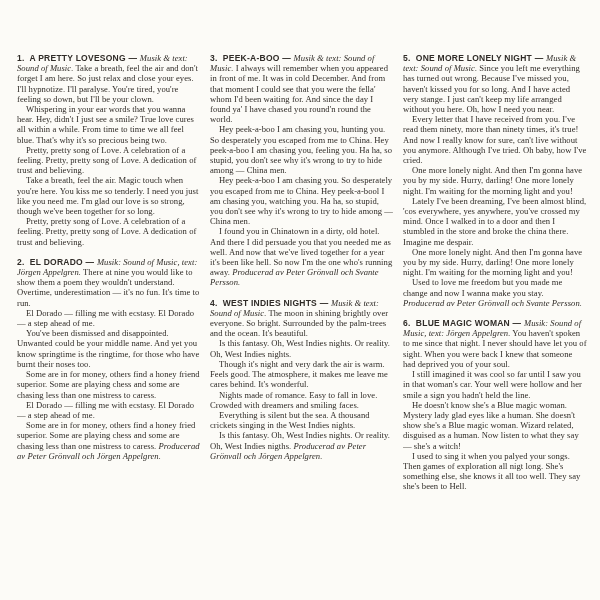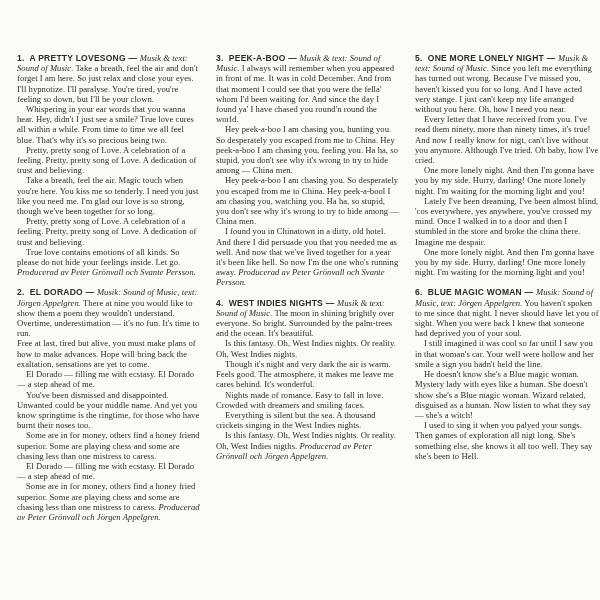--- a/index.html
+++ b/index.html
@@ -6,21 +6,21 @@
   body{
     width:600px;height:600px;overflow:hidden;
     background:#fcfbf7;
     font-family:"Liberation Serif",serif;
     color:#2f2b27;
     -webkit-font-smoothing:antialiased;
   }
   .page{position:absolute;inset:0;background:#fcfbf7}
   .columns{
     position:absolute;left:17px;top:53px;
-    display:flex;gap:15px;
+    display:flex;gap:9px;
   }
   .col{width:184px;flex:0 0 184px}
   .song{margin:0 0 10px 0}
   .para{
     margin:0;
     font-size:8.6px;
     line-height:10.2px;
     text-align:left;
     letter-spacing:0.05px;
   }
@@ -38,26 +38,24 @@
 
 <div class="page">
   <main class="columns" id="columns">
       <div class="col">
   <section class="song">
     <p class="para lead-para"><span class="song-title">1.&nbsp; A PRETTY LOVESONG — </span><span class="credit">Musik &amp; text: Sound of Music.</span><span class="lead-text"> Take a breath, feel the air and don't forget I am here. So just relax and close your eyes. I'll hypnotize. I'll paralyse. You're tired, you're feeling so down, but I'll be your clown.</span></p>
   <p class="para indent">Whispering in your ear words that you wanna hear. Hey, didn't I just see a smile? True love cures all within a while. From time to time we all feel blue. That's why it's so precious being two.</p>
           <p class="para indent">Pretty, pretty song of Love. A celebration of a feeling. Pretty, pretty song of Love. A dedication of trust and believing.</p>
           <p class="para indent">Take a breath, feel the air. Magic touch when you're here. You kiss me so tenderly. I need you just like you need me. I'm glad our love is so strong, though we've been together for so long.</p>
           <p class="para indent">Pretty, pretty song of Love. A celebration of a feeling. Pretty, pretty song of Love. A dedication of trust and believing.</p>
-          <p class="para indent">True love contains emotions of all kinds. So please do not hide your feelings inside. Let go.<span class="credit"> Producerad av Peter Grönvall och Svante Persson.</span></p>
         </section>
 
   <section class="song">
     <p class="para lead-para"><span class="song-title">2.&nbsp; EL DORADO — </span><span class="credit">Musik: Sound of Music, text: Jörgen Appelgren.</span><span class="lead-text"> There at nine you would like to show them a poem they wouldn't understand. Overtime, underestimation — it's no fun. It's time to run.</span></p>
-  <p class="para">Free at last, tired but alive, you must make plans of how to make advances. Hope will bring back the exaltation, sensations are yet to come.</p>
           <p class="para indent">El Dorado — filling me with ecstasy. El Dorado — a step ahead of me.</p>
           <p class="para indent">You've been dismissed and disappointed. Unwanted could be your middle name. And yet you know springtime is the ringtime, for those who have burnt their noses too.</p>
           <p class="para indent">Some are in for money, others find a honey friend superior. Some are playing chess and some are chasing less than one mistress to caress.</p>
           <p class="para indent">El Dorado — filling me with ecstasy. El Dorado — a step ahead of me.</p>
           <p class="para indent">Some are in for money, others find a honey fried superior. Some are playing chess and some are chasing less than one mistress to caress.<span class="credit"> Producerad av Peter Grönvall och Jörgen Appelgren.</span></p>
         </section>
 </div>
       <div class="col">
   <section class="song">
     <p class="para lead-para"><span class="song-title">3.&nbsp; PEEK-A-BOO — </span><span class="credit">Musik &amp; text: Sound of Music.</span><span class="lead-text"> I always will remember when you appeared in front of me. It was in cold December. And from that moment I could see that you were the fella' whom I'd been waiting for. And since the day I found ya' I have chased you round'n round the world.</span></p>
@@ -71,27 +69,28 @@
           <p class="para indent">Is this fantasy. Oh, West Indies nights. Or reality. Oh, West Indies nights.</p>
           <p class="para indent">Though it's night and very dark the air is warm. Feels good. The atmosphere, it makes me leave me cares behind. It's wonderful.</p>
           <p class="para indent">Nights made of romance. Easy to fall in love. Crowded with dreamers and smiling faces.</p>
           <p class="para indent">Everything is silent but the sea. A thousand crickets singing in the West Indies nights.</p>
           <p class="para indent">Is this fantasy. Oh, West Indies nights. Or reality. Oh, West Indies nigths.<span class="credit"> Producerad av Peter Grönvall och Jörgen Appelgren.</span></p>
         </section>
 </div>
       <div class="col">
   <section class="song">
     <p class="para lead-para"><span class="song-title">5.&nbsp; ONE MORE LONELY NIGHT — </span><span class="credit">Musik &amp; text: Sound of Music.</span><span class="lead-text"> Since you left me everything has turned out wrong. Because I've missed you, haven't kissed you for so long. And I have acted very stange. I just can't keep my life arranged without you here. Oh, how I need you near.</span></p>
-  <p class="para indent">Every letter that I have received from you. I've read them ninety, more than ninety times, it's true! And now I really know for nigt, can't live without you anymore. Although I've tried. Oh baby, how I've cried.</p>
+  <p class="para indent">Every letter that I have received from you. I've read them ninety, more than ninety times, it's true! And now I really know for sure, can't live without you anymore. Although I've tried. Oh baby, how I've cried.</p>
           <p class="para indent">One more lonely night. And then I'm gonna have you by my side. Hurry, darling! One more lonely night. I'm waiting for the morning light and you!</p>
           <p class="para indent">Lately I've been dreaming, I've been almost blind, 'cos everywhere, yes anywhere, you've crossed my mind. Once I walked in to a door and then I stumbled in the store and broke the china there. Imagine me despair.</p>
           <p class="para indent">One more lonely night. And then I'm gonna have you by my side. Hurry, darling! One more lonely night. I'm waiting for the morning light and you!</p>
+          <p class="para indent">Used to love me freedom but you made me change and now I wanna make you stay.<span class="credit"> Producerad av Peter Grönvall och Svante Persson.</span></p>
         </section>
 
   <section class="song">
     <p class="para lead-para"><span class="song-title">6.&nbsp; BLUE MAGIC WOMAN — </span><span class="credit">Musik: Sound of Music, text: Jörgen Appelgren.</span><span class="lead-text"> You haven't spoken to me since that night. I never should have let you of sight. When you were back I knew that someone had deprived you of your soul.</span></p>
   <p class="para indent">I still imagined it was cool so far until I saw you in that woman's car. Your well were hollow and her smile a sign you hadn't held the line.</p>
-          <p class="para indent">He doesn't know she's a Blue magic woman. Mystery lady with eyes like a human. She doesn't show she's a Blue magic woman. Wizard related, disguised as a human. Now listen to what they say — she's a witch!</p>
+          <p class="para indent">He doesn't know she's a Blue magic woman. Mystery lady glad eyes like a human. She doesn't show she's a Blue magic woman. Wizard related, disguised as a human. Now listen to what they say — she's a witch!</p>
           <p class="para indent">I used to sing it when you palyed your songs. Then games of exploration all nigt long. She's something else, she knows it all too well. They say she's been to Hell.</p>
         </section>
 </div>
     </main>
 </div>
 
 </body></html>

